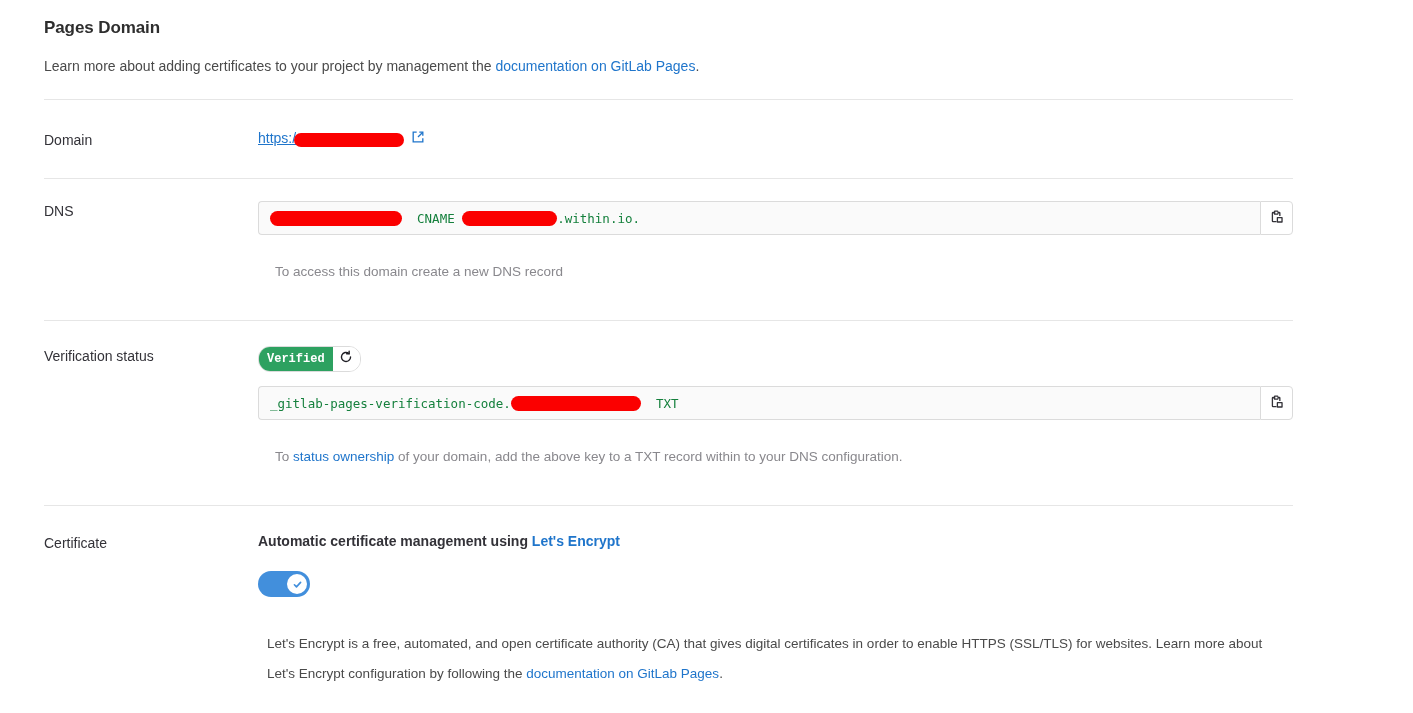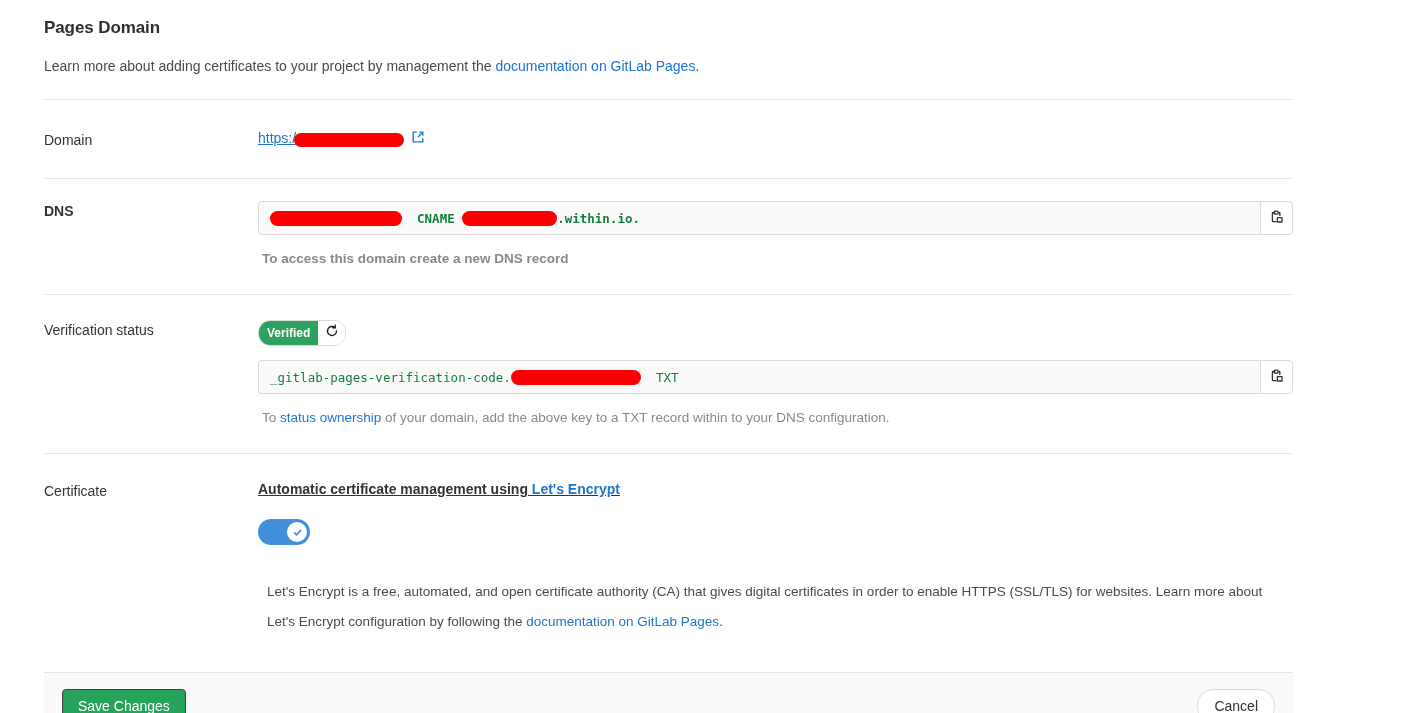--- a/index.html
+++ b/index.html
@@ -70,21 +70,21 @@
     padding-top: 2px;
   }
   .row-body {
     flex: 1 1 auto;
     min-width: 0;
   }
 
   .help-text {
     font-size: 13.5px;
     color: #89888d;
-    margin: 4px;
+    margin: 17px;
     padding-top: 12px;
   }
 
   
   .domain-row { padding-top: 30px; padding-bottom: 30px; }
   .domain-value {
     display: flex;
     align-items: center;
     gap: 7px;
     font-size: 14px;
@@ -134,34 +134,35 @@
     border: 1px solid #dbdbdb;
     border-radius: 0 4px 4px 0;
     background: #ffffff;
     display: flex;
     align-items: center;
     justify-content: center;
     cursor: pointer;
     box-sizing: border-box;
   }
 
-  .dns-row { padding-top: 22px; padding-bottom: 24px; font-weight: bold; }
+  .dns-row { padding-top: 22px; padding-bottom: 24px; }
   .redact-dns-1 { width: 132px; height: 15px; margin-right: 0; }
   .redact-dns-2 { width: 95px; height: 15px; }
   .mono-sp { white-space: pre; }
 
   
   .verify-row { padding-top: 25px; padding-bottom: 24px; }
   .badge-group {
     display: inline-flex;
     height: 24px;
     border-radius: 12px;
     overflow: hidden;
     border: 1px solid #dbdbdb;
     margin-bottom: 14px;
+    font-family: Liberation Mono, monospace;
   }
   .badge-verified {
     background: #2da160;
     color: #ffffff;
     font-size: 12px;
     font-weight: bold;
     display: flex;
     align-items: center;
     padding: 0 8px;
   }
@@ -175,21 +176,20 @@
   }
   .redact-verify { width: 130px; height: 15px; }
 
   
   .cert-row { padding-top: 27px; padding-bottom: 26px; }
   .cert-heading {
     font-size: 14px;
     font-weight: bold;
     color: #333238;
     margin: 0;
-    text-decoration: underline;
   }
   .toggle {
     margin-top: 22px;
     width: 52px;
     height: 26px;
     border-radius: 13px;
     background: #428fdc;
     position: relative;
     cursor: pointer;
   }

